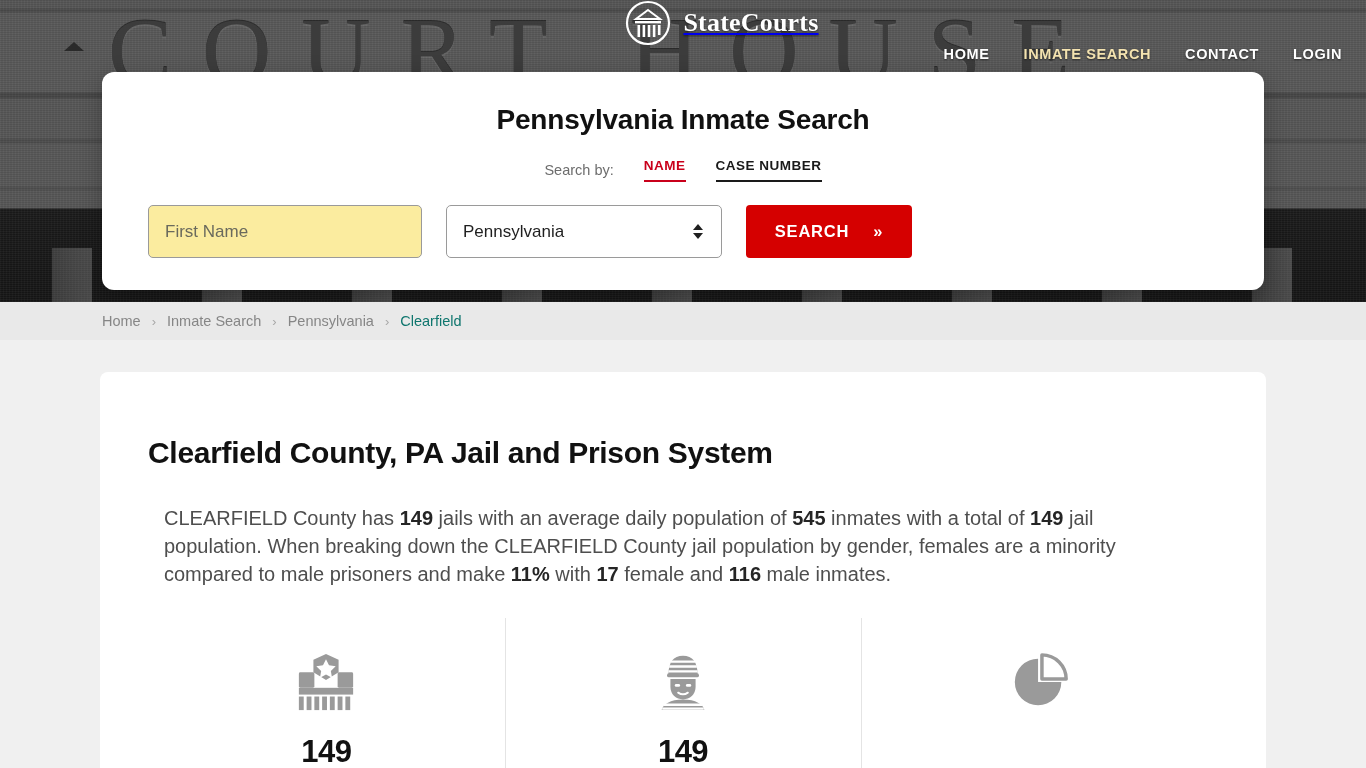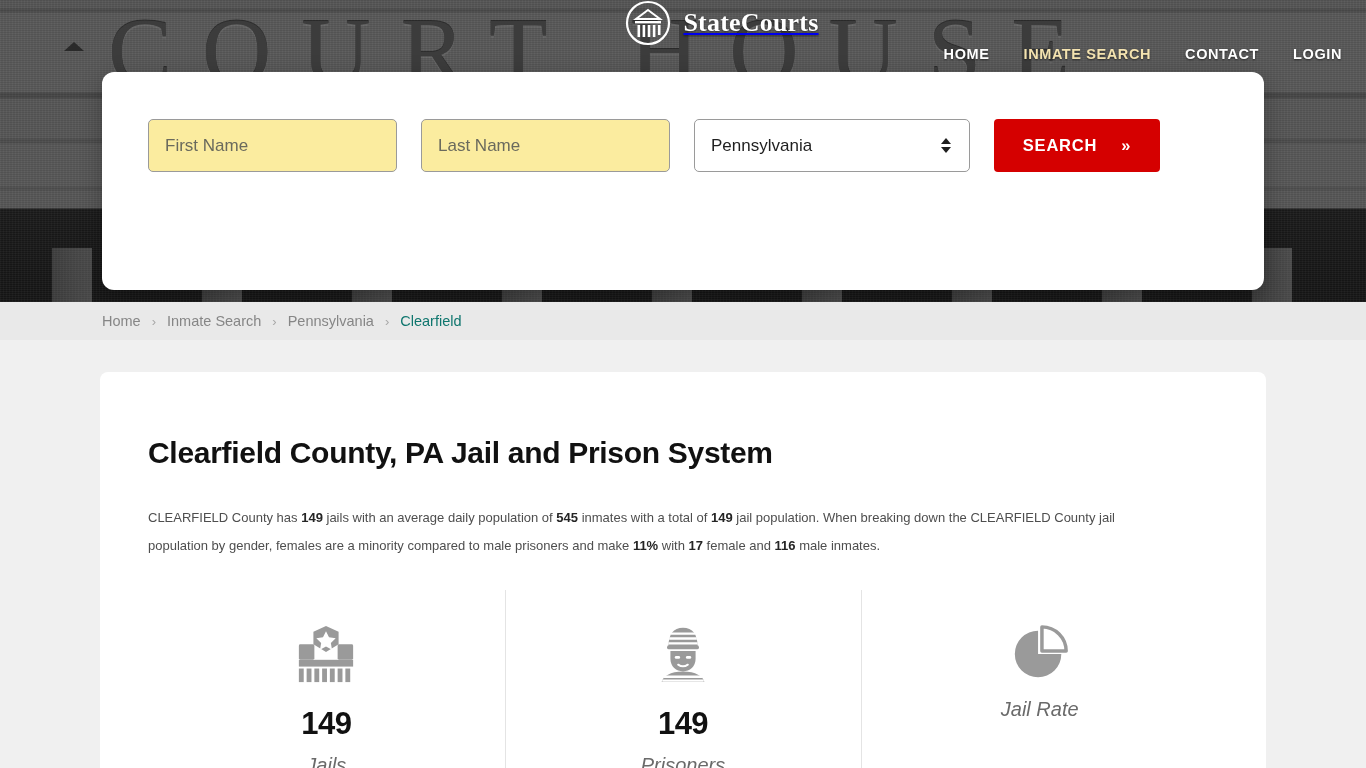--- a/index.html
+++ b/index.html
@@ -155,21 +155,21 @@
   .field {
     height: 53px;
     border: 1px solid #9a9a9a;
     border-radius: 5px;
     font-size: 17px;
     padding: 0 16px;
     font-family: "Liberation Sans", sans-serif;
     outline: none;
   }
   .field-autofill {
-    width: 249px;
+    width: 274px;
     background: #fbec9f;
     color: #5a5a4a;
   }
   .field-autofill::placeholder { color: #6a6a5d; opacity: 1; }
   .field-select {
     width: 276px;
     background: #ffffff;
     color: #1f1f1f;
     display: flex;
     align-items: center;
@@ -220,24 +220,24 @@
     padding: 64px 48px 0;
   }
   .page-title {
     font-size: 30px;
     font-weight: bold;
     color: #111111;
     margin: 0 0 34px;
     letter-spacing: -.3px;
   }
   .lede {
-    font-size: 13px;
+    font-size: 20px;
     line-height: 28px;
     color: #4e4e4e;
-    margin: 0;
+    margin: 16px;
     max-width: 1026px;
   }
   .lede b { color: #252525; font-weight: bold; }
 
   .stats {
     display: flex;
     margin-top: 40px;
     border-top: 0;
   }
   .stat {
@@ -297,25 +297,30 @@
 
     <nav class="nav">
       <a href="#">HOME</a>
       <a href="#" class="is-active">INMATE SEARCH</a>
       <a href="#">CONTACT</a>
       <a href="#">LOGIN</a>
     </nav>
   </div>
 
   <div class="search-card">
-
+    <h1 class="search-title">Pennsylvania Inmate Search</h1>
+
+    <div class="search-by-row">
+      <span class="search-by-label">Search by:</span>
+      <span class="tab tab-name">NAME</span>
+      <span class="tab tab-case">CASE NUMBER</span>
+    </div>
 
     <div class="form-row">
       <input class="field field-autofill" type="text" placeholder="First Name" style="">
-      <input class="field field-autofill" type="text" placeholder="Last Name" style="">
       <div class="field field-select">
         <span>Pennsylvania</span>
         <span class="stepper">
           <svg viewBox="0 0 10 6" width="10" height="6" aria-hidden="true">
               <path d="M5 0 L10 6 L0 6 Z" fill="#1f1f1f"></path>
             </svg>
           <svg viewBox="0 0 10 6" width="10" height="6" aria-hidden="true">
               <path d="M5 6 L0 0 L10 0 Z" fill="#1f1f1f"></path>
             </svg>
         </span>
@@ -386,17 +391,16 @@
       <div class="stat-label">Prisoners</div>
     </div>
 
     <div class="stat">
       <div class="stat-icon">
         <svg viewBox="0 0 64 64" width="62" height="62" aria-hidden="true">
           <path d="M30 8 A24 24 0 1 0 54 32 L30 32 Z" fill="#9a9a9a"></path>
           <path d="M34 4 A25 25 0 0 1 59 29 L34 29 Z" fill="none" stroke="#9a9a9a" stroke-width="3.6" stroke-linejoin="round"></path>
         </svg>
       </div>
-      <div class="stat-label">Jail Rate</div>
     </div>
 
   </div>
 </div>
 
 </body></html>

